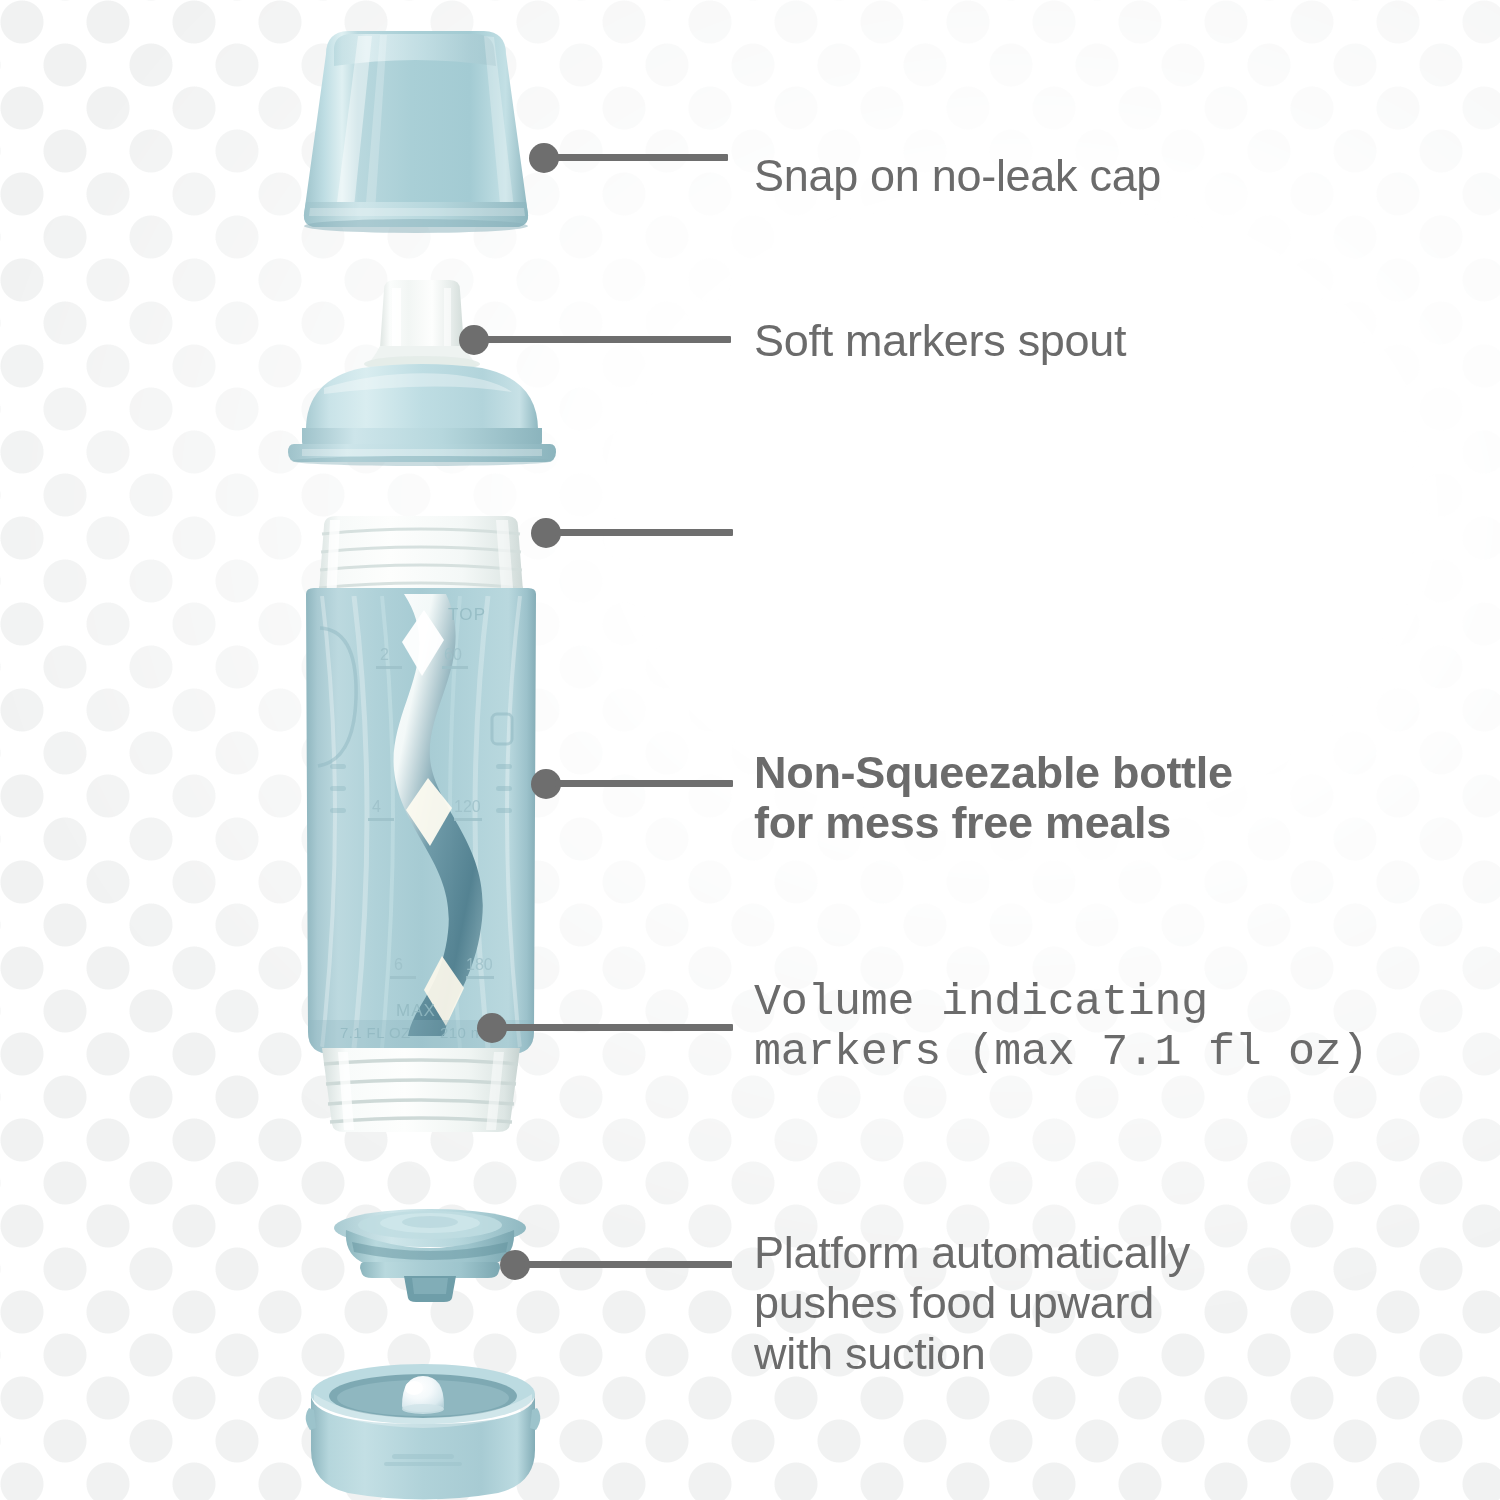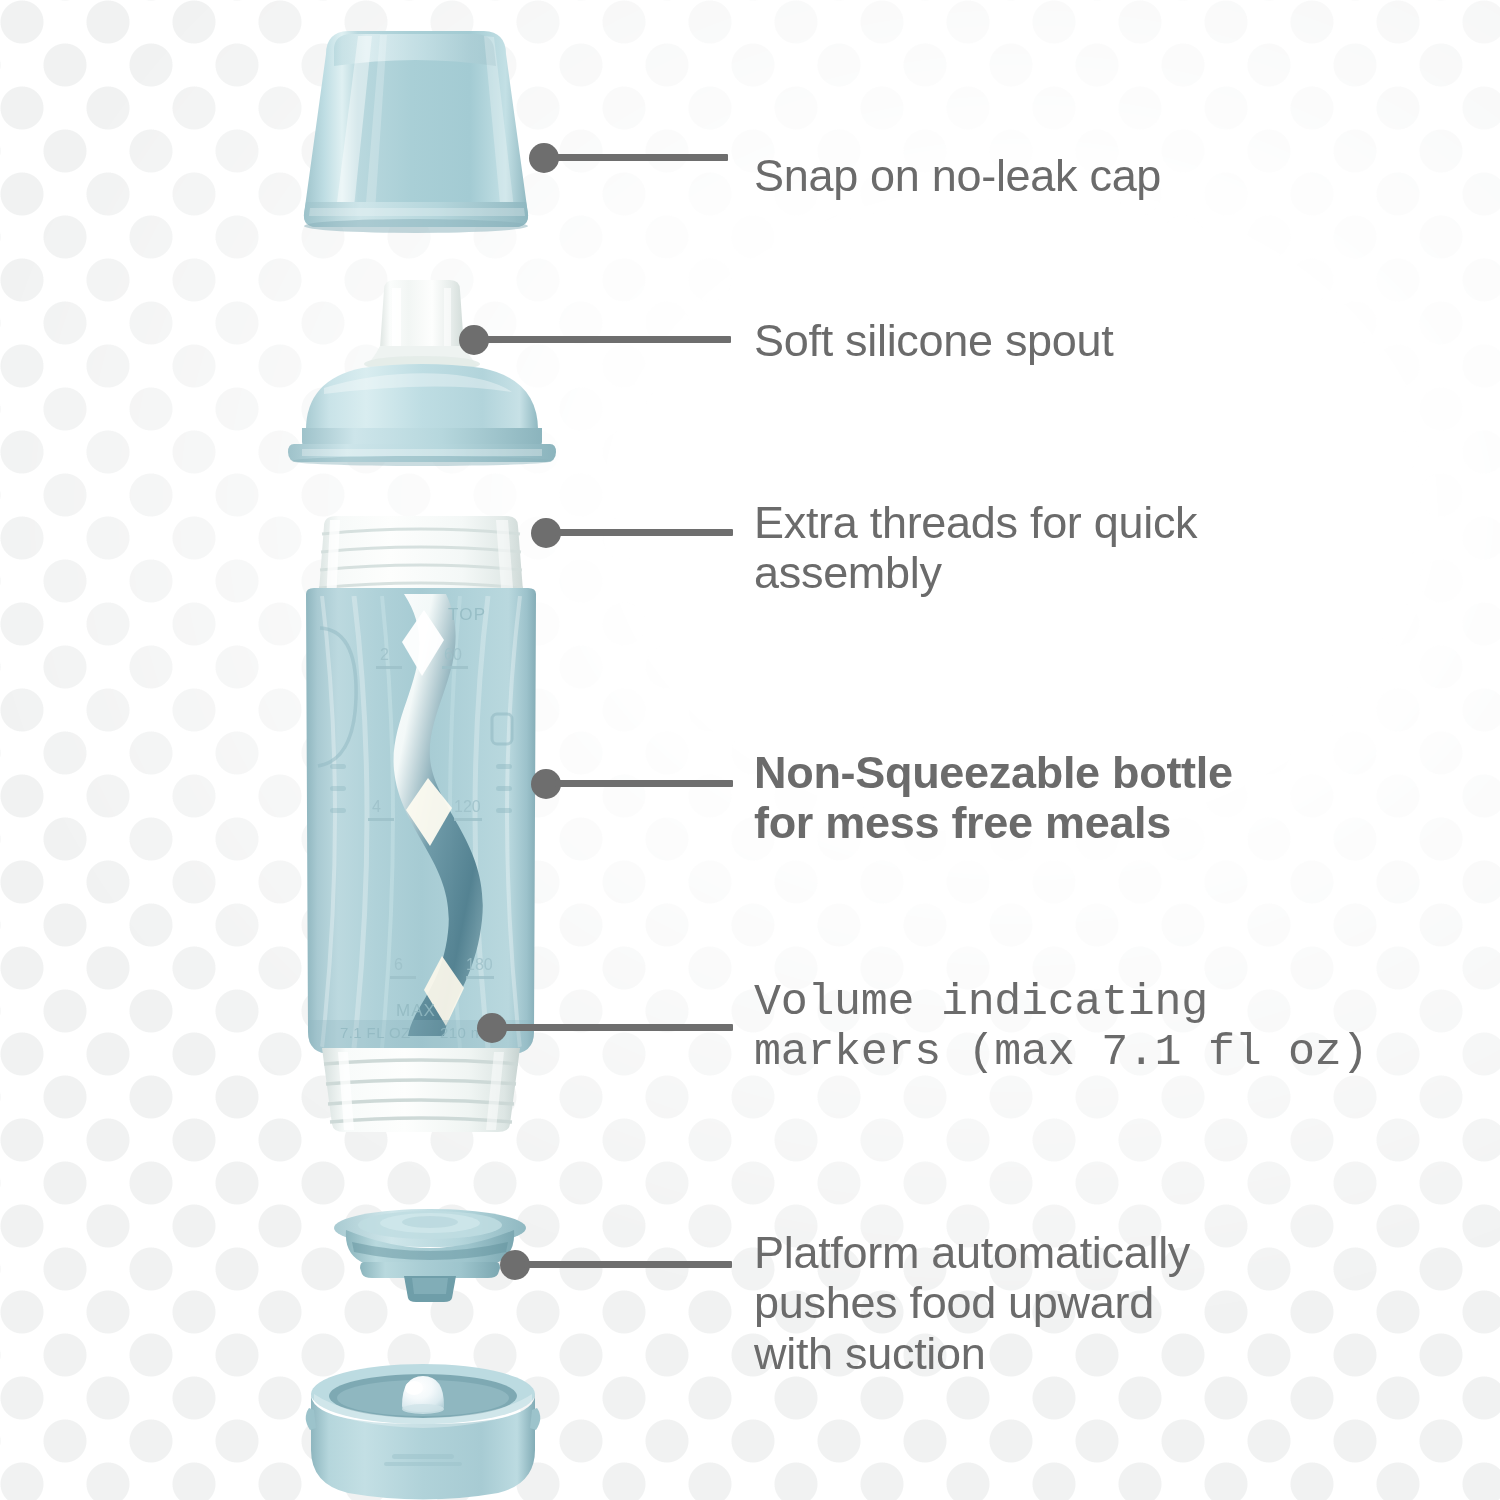--- a/index.html
+++ b/index.html
@@ -368,24 +368,22 @@
     <span class="stem" style="width:232px;"></span>
   </div>
 
   <div class="connector" style="left:500px;top:1250px;">
     <span class="knob"></span>
     <span class="stem" style="width:208px;"></span>
   </div>
 
   <div class="callout-label" style="left:754px;top:134px;margin-top:17px;">Snap on no-leak cap</div>
 
-  <div class="callout-label" style="left:754px;top:316px;">Soft silicone spout</div>
-
-  <div class="callout-label" style="left:754px;top:498px;">Extra threads for quick
-assembly</div>
+  <div class="callout-label" style="left:754px;top:316px;">Soft markers spout</div>
+
 
   <div class="callout-label" style="left:754px;top:748px;font-weight:bold;">Non-Squeezable bottle
 for mess free meals</div>
 
   <div class="callout-label" style="left:754px;top:978px;font-family:Liberation Mono, monospace;">Volume indicating
 markers (max 7.1 fl oz)</div>
 
   <div class="callout-label" style="left:754px;top:1228px;">Platform automatically
 pushes food upward
 with suction</div>

